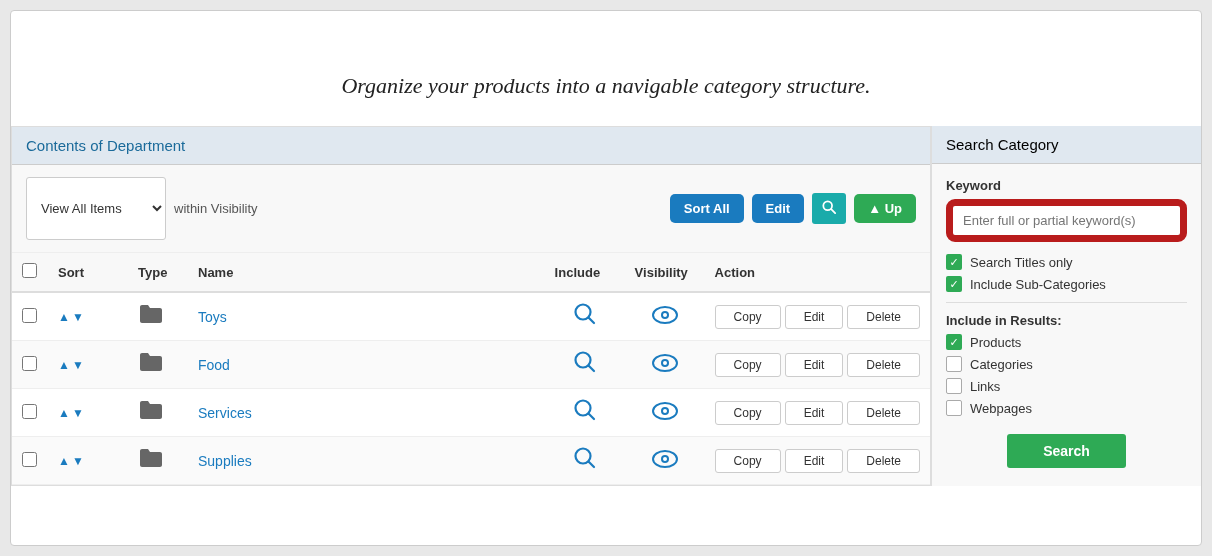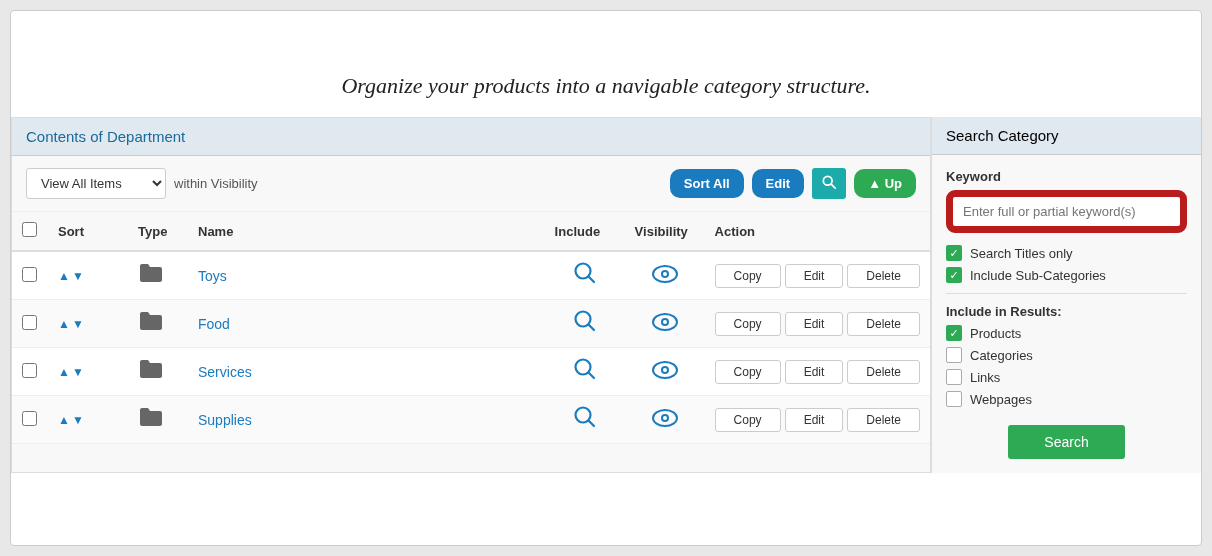--- a/index.html
+++ b/index.html
@@ -26,20 +26,21 @@
       font-family: Georgia, serif;
       font-style: italic;
       color: #222;
       background: #fff;
       margin-top: 40px;
     }
     .main-layout {
       display: flex;
       gap: 0;
       background: #f0f0f0;
+      margin-top: 9px;
     }
     
     .left-panel {
       flex: 1;
       background: #f8f8f8;
       border: 1px solid #ddd;
       margin: 0 0 0 0;
       border-radius: 0;
     }
     .panel-header {
@@ -52,38 +53,38 @@
     }
     .toolbar-row {
       display: flex;
       align-items: center;
       padding: 12px 14px;
       gap: 8px;
       background: #f8f8f8;
       border-bottom: 1px solid #eee;
     }
     .view-select {
-      padding: 6px 10px;
+      padding: 22px 10px;
       border: 1px solid #ccc;
       border-radius: 3px;
       background: #fff;
       font-size: 13px;
       color: #333;
       cursor: pointer;
       min-width: 140px;
     }
     .within-label {
       font-size: 13px;
       color: #555;
       margin-right: auto;
     }
     .btn {
       padding: 7px 14px;
       border: none;
-      border-radius: 10px;
+      border-radius: 5px;
       cursor: pointer;
       font-size: 13px;
       font-weight: bold;
       color: #fff;
     }
     .btn-blue { background: #1a7bbf; }
     .btn-green { background: #2eaa55; }
     .btn-icon {
       padding: 7px 10px;
       background: #1aabaa;
@@ -259,21 +260,21 @@
       justify-content: center;
     }
     .search-btn {
       background: #2eaa55;
       color: #fff;
       border: none;
       border-radius: 3px;
       padding: 9px 36px;
       font-size: 14px;
       cursor: pointer;
-      font-weight: normal;
+      font-weight: bold;
     }
     .col-checkbox { width: 36px; }
     .col-sort { width: 80px; }
     .col-type { width: 60px; }
     .col-name { }
     .col-preview { width: 80px; text-align: center; }
     .col-visibility { width: 80px; text-align: center; }
     .col-action { width: 130px; text-align: center; }
     input[type="checkbox"] { cursor: pointer; width: 15px; height: 15px; }
     .divider { border: none; border-top: 1px solid #ddd; margin: 10px 0; }

